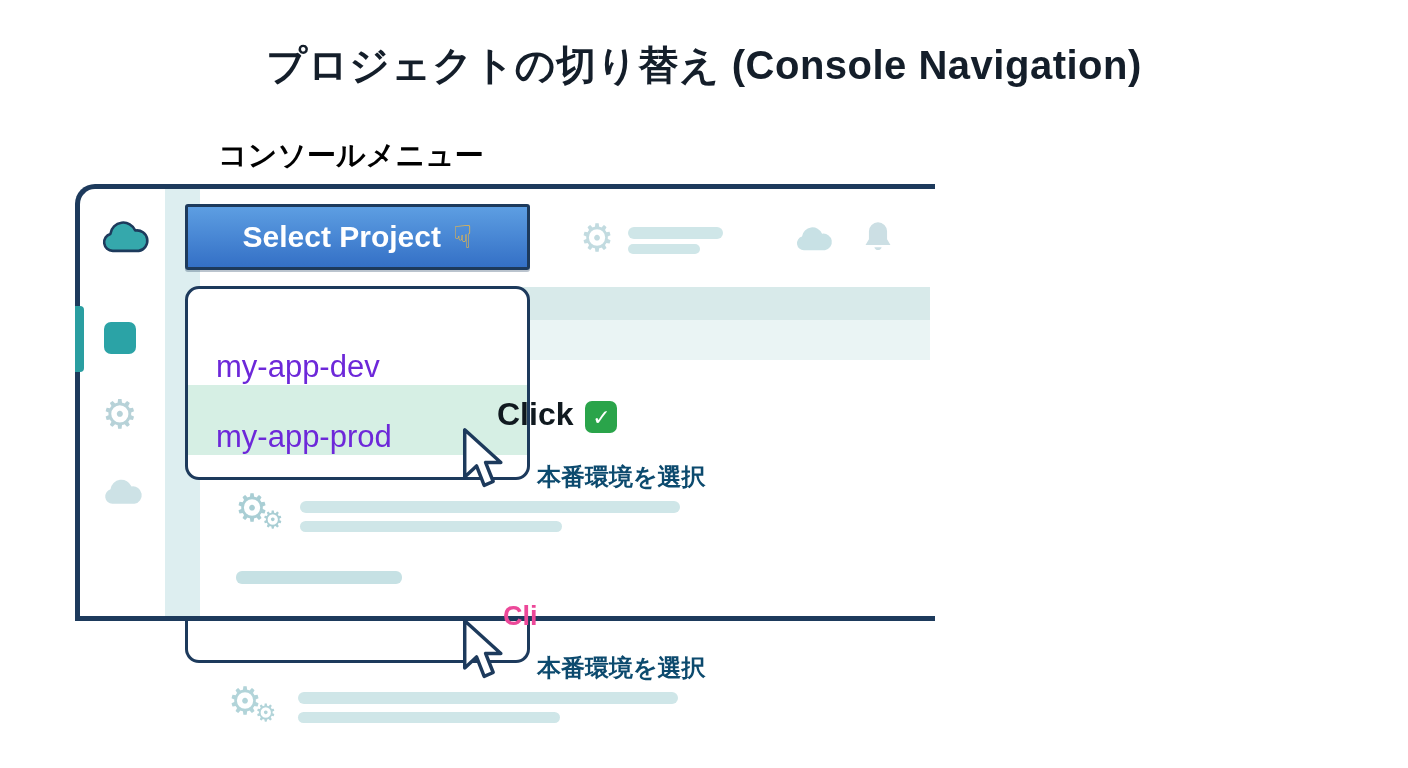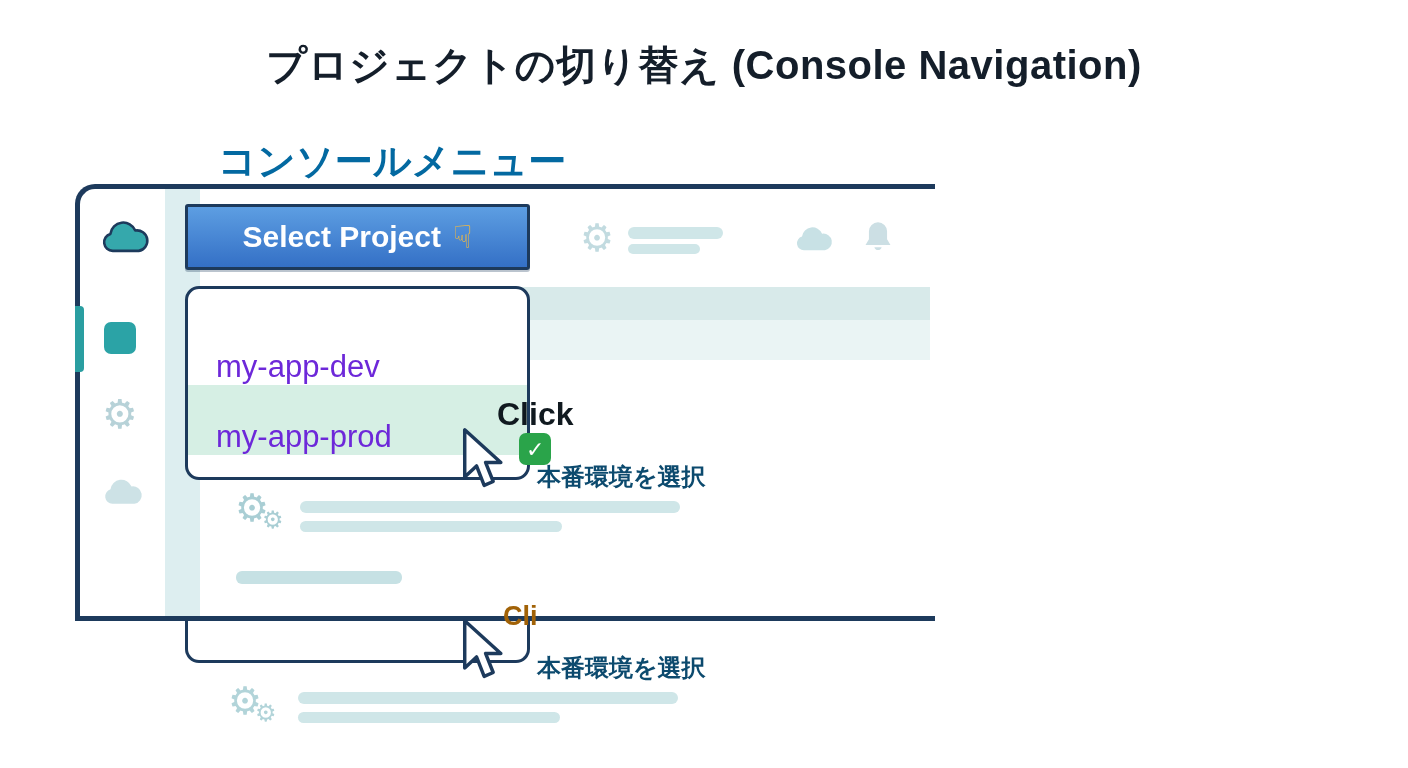--- a/index.html
+++ b/index.html
@@ -6,21 +6,21 @@
   .canvas{
     position:relative;width:1408px;height:748px;background:#ffffff;overflow:hidden;
     font-family:"Liberation Sans","DejaVu Sans",sans-serif;color:#141e2a;
   }
   .abs{position:absolute;}
   .page-title{
     top:38px;left:0;width:100%;text-align:center;
     font-size:40px;font-weight:800;letter-spacing:.5px;color:#141e2a;
   }
   .console-label{
-    left:218px;top:136px;font-size:38px;font-weight:800;color:#0369a1;
+    left:218px;top:136px;font-size:29px;font-weight:800;color:#000000;
   }
   .frame{
     left:75px;top:184px;width:860px;height:437px;box-sizing:border-box;
     background:#fff;border:5px solid #1d3a5c;border-right:none;
     border-top-left-radius:20px;
   }
   .frame .in{position:absolute;}
   .strip{left:85px;top:0;width:35px;height:427px;background:#ddeef0;}
   .band1{left:120px;top:98px;width:730px;height:33px;background:#d8eaea;}
   .band2{left:120px;top:131px;width:730px;height:40px;background:#eaf4f4;}
@@ -41,37 +41,37 @@
   .hand{color:#f3b93f;font-size:32px;font-weight:400;font-family:"DejaVu Sans",sans-serif;}
   .dropdown{
     left:105px;top:97px;width:345px;height:194px;box-sizing:border-box;
     background:#fff;border:3px solid #1d3a5c;border-radius:14px;overflow:hidden;
   }
   .dd-item{display:flex;align-items:flex-end;padding-left:28px;font-size:31px;color:#6d28d9;cursor:pointer;}
   .dd-item.dev{height:96px;}
   .dd-item.prod{height:70px;background:#d6efe4;}
   .cursor-svg{display:block;}
   .click-note{
-    display:flex;align-items:center;gap:0;
-    font-size:32px;font-weight:800;color:#10191f;flex-direction:column;
+    display:flex;align-items:flex-end;gap:12px;
+    font-size:32px;font-weight:800;color:#10191f;
   }
   .check-box{
     width:32px;height:32px;background:#2aa44a;border-radius:7px;
     display:flex;align-items:center;justify-content:center;
     color:#fff;font-size:22px;font-weight:800;font-family:"DejaVu Sans",sans-serif;
   }
   .caption{font-size:24px;font-weight:700;color:#0c4a6e;white-space:nowrap;}
   .gear-pair{width:62px;height:48px;}
   .gear-pair .g-big{position:absolute;left:0;top:0;font-size:38px;}
   .gear-pair .g-small{position:absolute;left:27px;top:19px;font-size:24px;}
   .artifact-box{
     left:185px;top:616px;width:345px;height:47px;box-sizing:border-box;
     border:3px solid #1d3a5c;border-top:none;border-radius:0 0 14px 14px;background:transparent;
   }
-  .partial-text{left:503px;top:601px;font-size:27px;font-weight:800;color:#a16207;height:28px;overflow:hidden;}
+  .partial-text{left:503px;top:601px;font-size:27px;font-weight:800;color:#ec4899;height:28px;overflow:hidden;}
 </style>
 </head>
 <body>
 
 <div class="canvas">
 
   <div class="abs page-title">プロジェクトの切り替え (Console Navigation)</div>
 
   <div class="abs console-label">コンソールメニュー</div>
 

